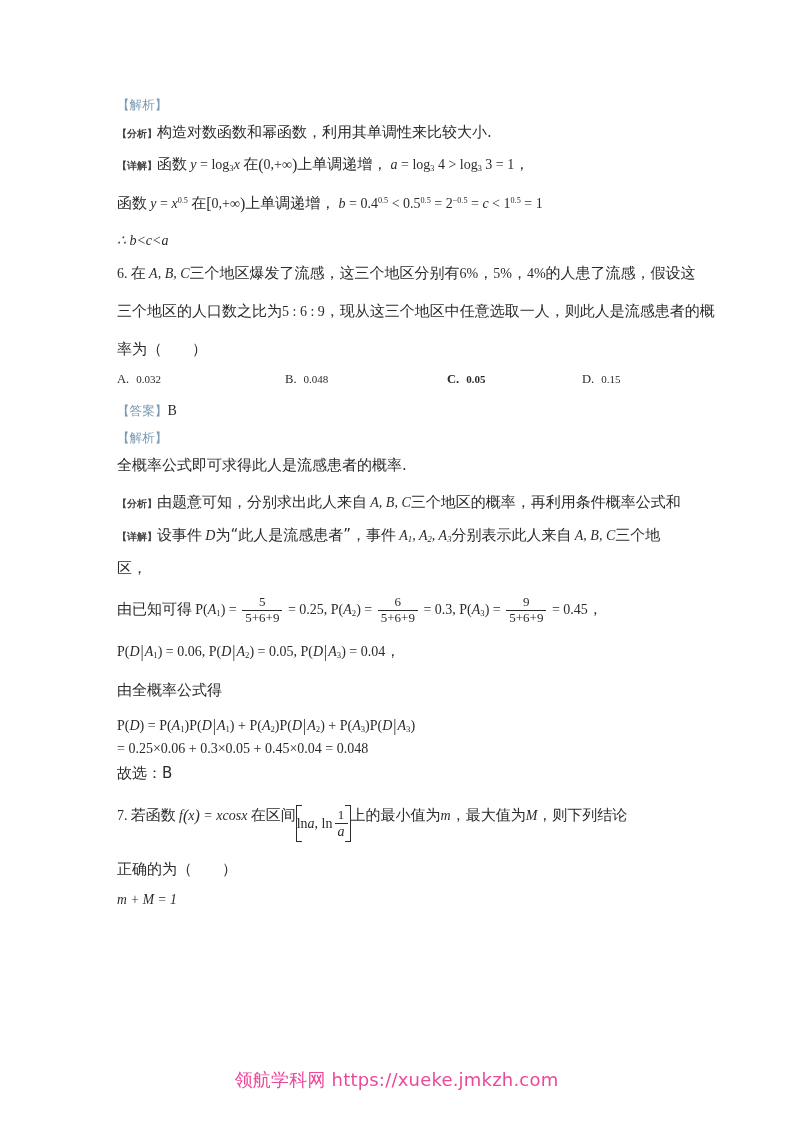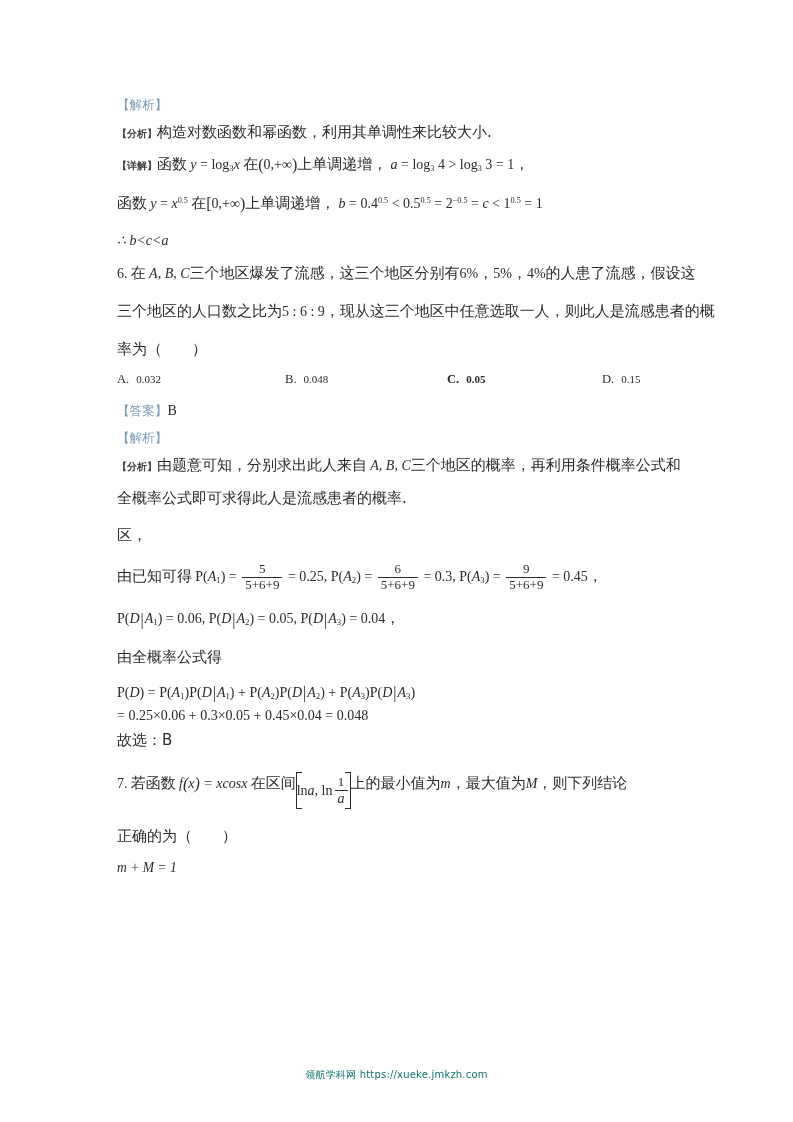--- a/index.html
+++ b/index.html
@@ -130,39 +130,39 @@
     font-size: 12.6px;
     font-family: "Liberation Serif", "DejaVu Serif", serif;
   }
   .opt .val {
     margin-left: 7px;
     font-size: 11px;
   }
   .o1 { left: 0px; }
   .o2 { left: 168px; }
   .o3 { left: 330px; font-weight: bold; }
-  .o4 { left: 485px; }
+  .o4 { left: 465px; }
 
   .blockeq {
     font-family: "Liberation Serif", "DejaVu Serif", serif;
     font-size: 14px;
     margin: 0 0 6px 0;
     white-space: nowrap;
   }
 
   
   .footer {
     position: absolute;
     left: 0;
     top: 1068px;
     width: 793px;
     text-align: center;
-    color: #0f766e;
-    font-family: "DejaVu Sans", "Liberation Sans", sans-serif;
-    font-size: 10px;
+    color: #ec4899;
+    font-family: "DejaVu Sans", "Liberation Sans", sans-serif;
+    font-size: 18px;
     letter-spacing: 0.2px;
   }
 </style>
 </head>
 <body>
 
 <div class="page">
   <div class="content">
 
     <p class="line tight">
@@ -214,29 +214,35 @@
     </div>
 
     <p class="line tight">
       <span class="marker">【答案】</span><span class="num">B</span>
     </p>
 
     <p class="line tight">
       <span class="marker">【解析】</span>
     </p>
 
+    <p class="line gap-lg">
+      <span class="cn">全概率公式即可求得此人是流感患者的概率.</span>
+    </p>
+
     <p class="line">
       <span class="tag">【分析】</span><span class="cn">由题意可知，分别求出此人来自</span>
       <span class="mathit">A, B, C</span><span class="cn">三个地区的概率，再利用条件概率公式和</span>
     </p>
 
-    <p class="line gap-lg">
-      <span class="cn">全概率公式即可求得此人是流感患者的概率.</span>
-    </p>
-
+    <p class="line">
+      <span class="tag">【详解】</span><span class="cn">设事件</span>
+      <span class="mathit">D</span><span class="cn">为“此人是流感患者”，事件</span>
+      <span class="mathit">A<sub class="sb">1</sub>, A<sub class="sb">2</sub>, A<sub class="sb">3</sub></span><span class="cn">分别表示此人来自</span>
+      <span class="mathit">A, B, C</span><span class="cn">三个地</span>
+    </p>
 
     <p class="line gap-lg">
       <span class="cn">区，</span>
     </p>
 
     <p class="line gap-lg" style="margin-bottom:16px;">
       <span class="cn">由已知可得</span>
       <span class="mathup">P(<span class="mathit">A</span><sub class="sb">1</sub>) = </span><span class="frac"><span class="n">5</span><span class="d">5+6+9</span></span><span class="mathup"> = </span><span class="num">0.25</span><span class="mathup">, </span><span class="mathup">P(<span class="mathit">A</span><sub class="sb">2</sub>) = </span><span class="frac"><span class="n">6</span><span class="d">5+6+9</span></span><span class="mathup"> = </span><span class="num">0.3</span><span class="mathup">, </span><span class="mathup">P(<span class="mathit">A</span><sub class="sb">3</sub>) = </span><span class="frac"><span class="n">9</span><span class="d">5+6+9</span></span><span class="mathup"> = </span><span class="num">0.45</span><span class="cn">，</span>
     </p>
 

